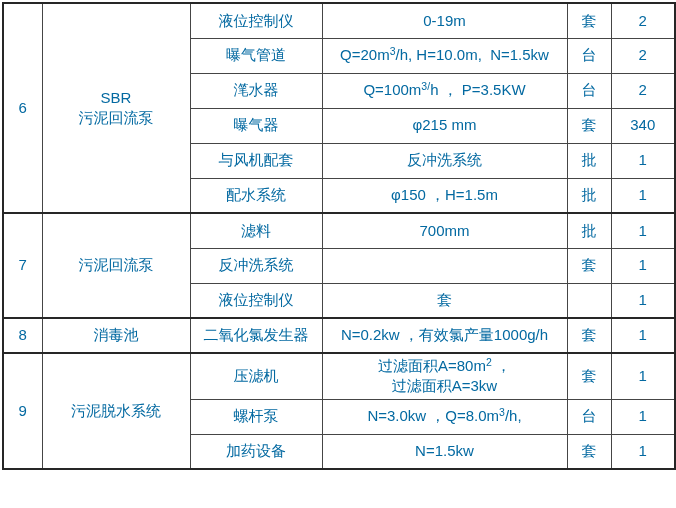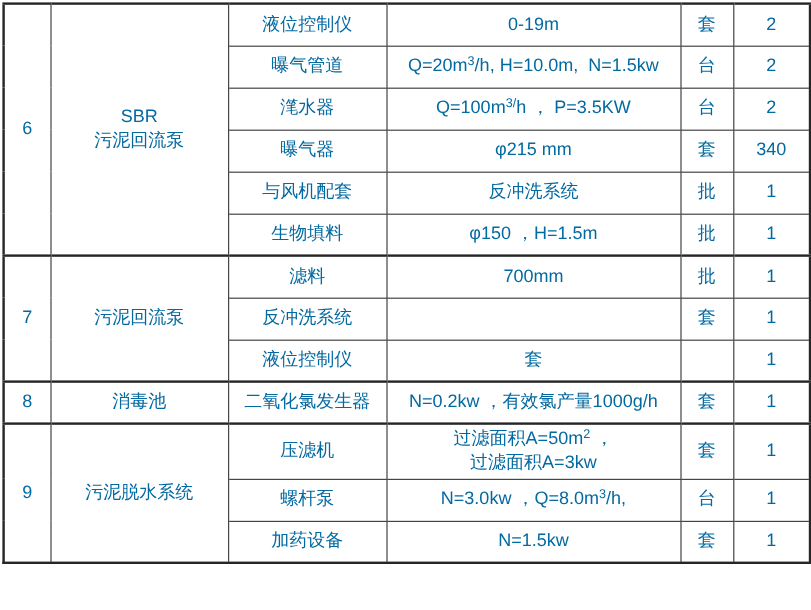--- a/index.html
+++ b/index.html
@@ -138,21 +138,21 @@
           </td>
           <td>
             <div class="cell-line"><span>批</span></div>
           </td>
           <td>
             <div class="cell-line"><span>1</span></div>
           </td>
         </tr>
         <tr>
           <td>
-            <div class="cell-line"><span>生物填料</span></div>
+            <div class="cell-line"><span>配水系统</span></div>
           </td>
           <td>
             <div class="cell-line"><span>φ150 ，H=1.5m</span></div>
           </td>
           <td>
             <div class="cell-line"><span>批</span></div>
           </td>
           <td>
             <div class="cell-line"><span>1</span></div>
           </td>
@@ -225,21 +225,21 @@
           <td rowspan="3">
             <div class="cell-line"><span>9</span></div>
           </td>
           <td rowspan="3">
             <div class="cell-line"><span>污泥脱水系统</span></div>
           </td>
           <td>
             <div class="cell-line"><span>压滤机</span></div>
           </td>
           <td>
-            <div class="cell-line"><span>过滤面积A=50m</span><span class="sup">2</span><span> ，</span></div>
+            <div class="cell-line"><span>过滤面积A=80m</span><span class="sup">2</span><span> ，</span></div>
             <div class="cell-line"><span>过滤面积A=3kw</span></div>
           </td>
           <td>
             <div class="cell-line"><span>套</span></div>
           </td>
           <td>
             <div class="cell-line"><span>1</span></div>
           </td>
         </tr>
         <tr>

